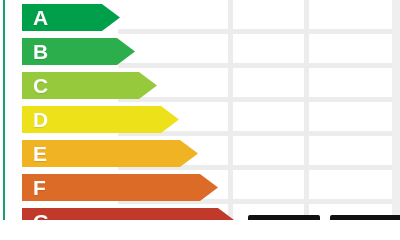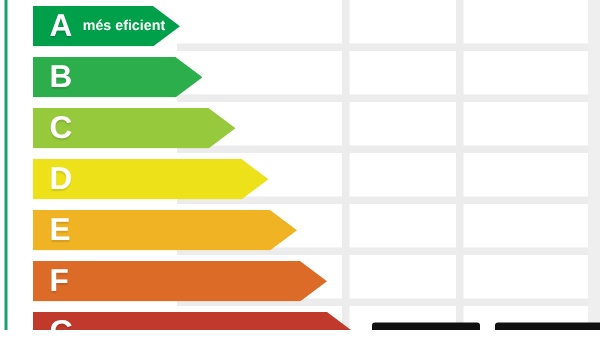--- a/index.html
+++ b/index.html
@@ -93,21 +93,20 @@
       <div class="grid-col-line" style="left: 110px; background: rgb(236, 236, 236);"></div>
       <div class="grid-col-line" style="left: 186px; background: rgb(236, 236, 236);"></div>
       <div class="grid-right-edge"></div>
       <div style="position: absolute; left: 130px; top: 215px; width: 72px; height: 9px; background: rgb(17, 17, 17); border-radius: 2px;"></div>
       <div style="position: absolute; left: 212px; top: 215px; width: 72px; height: 9px; background: rgb(17, 17, 17); border-radius: 2px;"></div>
     </div>
 
   <div class="bands" id="bands">
       <div class="band" style="left: 22px; top: 4px; width: 98px; height: 27px; background: rgb(0, 160, 74); clip-path: polygon(0px 0px, 81.6327% 0px, 100% 50%, 81.6327% 100%, 0px 100%);">
         <span class="band-letter">A</span>
-        <span class="band-note">més eficient</span>
       </div>
       <div class="band" style="left: 22px; top: 38px; width: 113px; height: 27px; background: rgb(45, 174, 76); clip-path: polygon(0px 0px, 84.0708% 0px, 100% 50%, 84.0708% 100%, 0px 100%);">
         <span class="band-letter">B</span>
       </div>
       <div class="band" style="left: 22px; top: 72px; width: 135px; height: 27px; background: rgb(151, 201, 61); clip-path: polygon(0px 0px, 86.6667% 0px, 100% 50%, 86.6667% 100%, 0px 100%);">
         <span class="band-letter">C</span>
       </div>
       <div class="band" style="left: 22px; top: 106px; width: 157px; height: 27px; background: rgb(237, 226, 25); clip-path: polygon(0px 0px, 88.535% 0px, 100% 50%, 88.535% 100%, 0px 100%);">
         <span class="band-letter">D</span>
       </div>

